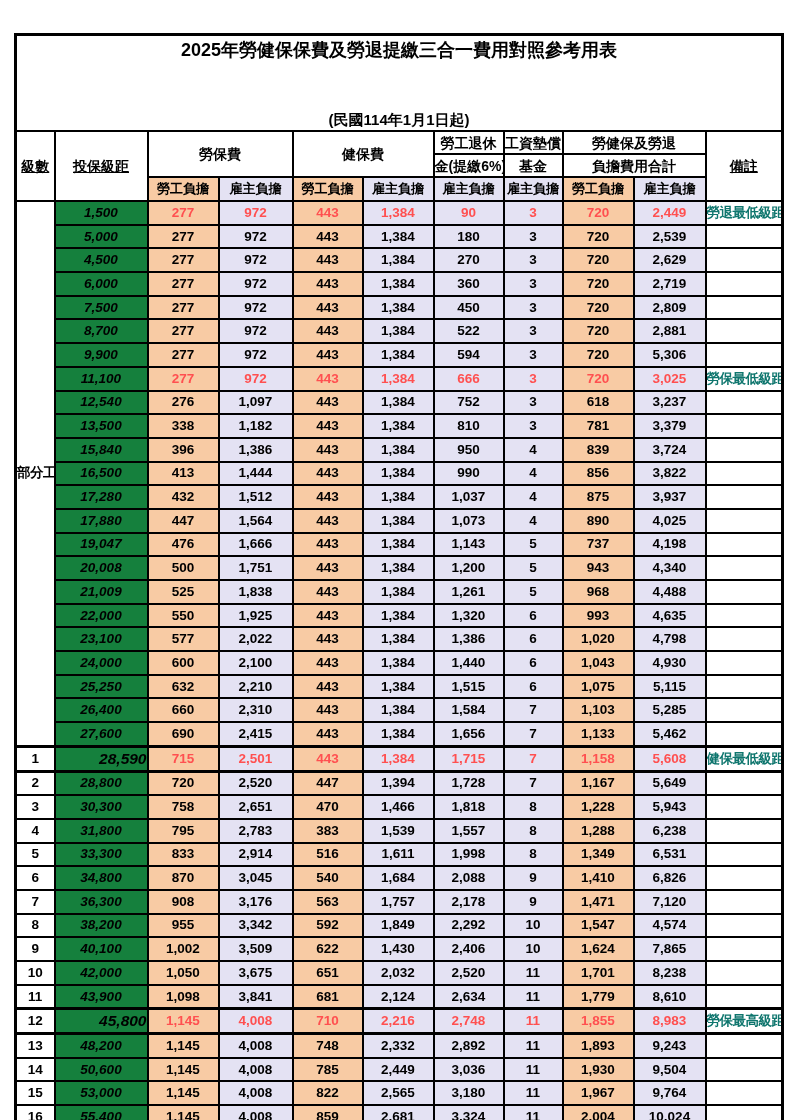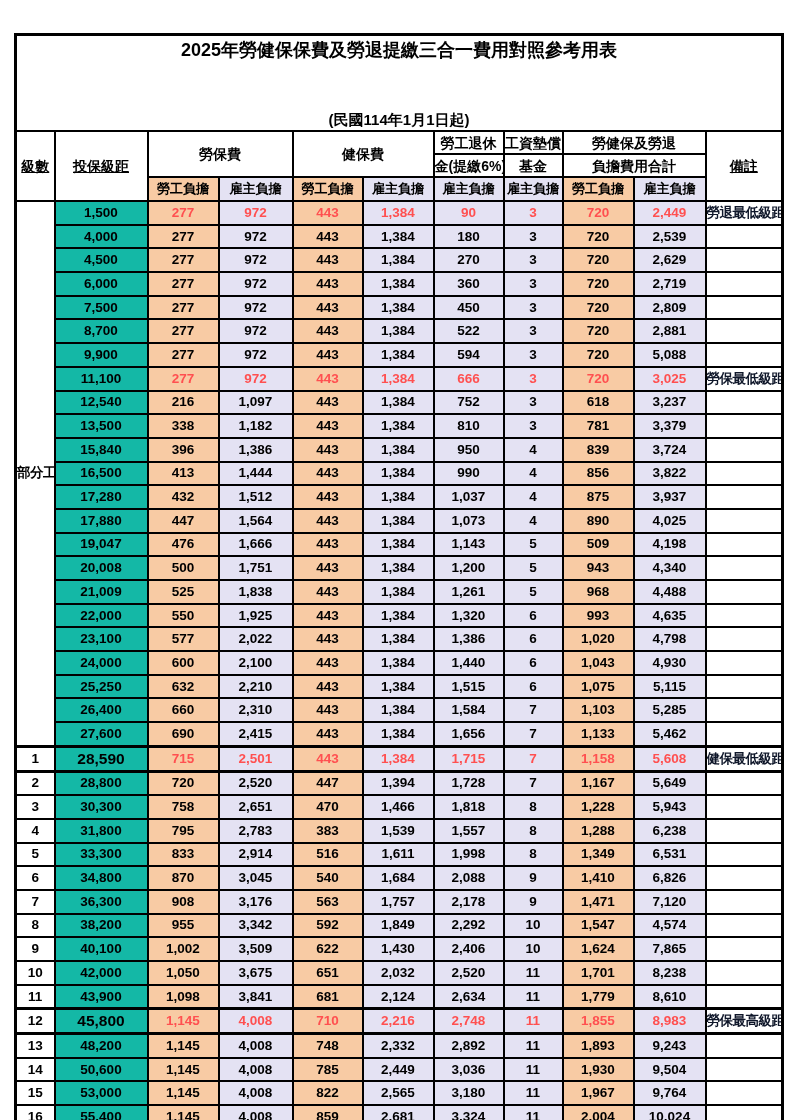--- a/index.html
+++ b/index.html
@@ -30,23 +30,23 @@
   thead th{font-weight:700;background:#fff;}
   tr.h1 th,tr.h2 th{height:21px;font-size:14px;line-height:20px;}
   tr.h3 th{height:22px;font-size:13px;line-height:20px;margin-left:12px;}
   th.span3{font-size:14.5px;text-decoration:underline;}
   .fill-emp{background:#F8CBA4;}
   .fill-er{background:#E4E2F3;}
   
   tr.data-row td{height:21.7px;font-size:13.5px;font-weight:600;line-height:20px;}
   td.level{background:#fff;font-size:13px;}
   td.part-time{font-size:10.5px;font-weight:600;letter-spacing:-0.5px;}
-  td.salary{background:#14b8a6;font-size:14px;}
-  td.salary.bold{font-size:15.5px;font-weight:700;}
-  td.remark{background:#fff;font-size:10px;font-weight:700;color:#0f172a;letter-spacing:-0.5px;}
+  td.salary{background:#15803d;font-size:14px;font-style:italic;}
+  td.salary.bold{font-size:15.5px;font-weight:700;text-align:right;}
+  td.remark{background:#fff;font-size:10px;font-weight:700;color:#0f766e;letter-spacing:-0.5px;}
   tr.hl td.num{color:#FF5050;}
   tr.thick td{border-top:3px solid #000;border-bottom:3px solid #000;}
 </style>
 </head>
 <body>
 
 <div class="page">
   <table class="fee">
     <colgroup>
       <col style="width:39px">
@@ -102,21 +102,21 @@
           <td class="num fill-er">972</td>
           <td class="num fill-emp">443</td>
           <td class="num fill-er">1,384</td>
           <td class="num fill-er">90</td>
           <td class="num fill-er">3</td>
           <td class="num fill-emp">720</td>
           <td class="num fill-er">2,449</td>
           <td class="remark">勞退最低級距</td>
         </tr>
         <tr class="data-row">
-          <td class="salary">4,000</td>
+          <td class="salary">5,000</td>
           <td class="num fill-emp">277</td>
           <td class="num fill-er">972</td>
           <td class="num fill-emp">443</td>
           <td class="num fill-er">1,384</td>
           <td class="num fill-er">180</td>
           <td class="num fill-er">3</td>
           <td class="num fill-emp">720</td>
           <td class="num fill-er">2,539</td>
           <td class="remark"></td>
         </tr>
@@ -170,38 +170,38 @@
         </tr>
         <tr class="data-row">
           <td class="salary">9,900</td>
           <td class="num fill-emp">277</td>
           <td class="num fill-er">972</td>
           <td class="num fill-emp">443</td>
           <td class="num fill-er">1,384</td>
           <td class="num fill-er">594</td>
           <td class="num fill-er">3</td>
           <td class="num fill-emp">720</td>
-          <td class="num fill-er">5,088</td>
+          <td class="num fill-er">5,306</td>
           <td class="remark"></td>
         </tr>
         <tr class="data-row hl">
           <td class="salary">11,100</td>
           <td class="num fill-emp">277</td>
           <td class="num fill-er">972</td>
           <td class="num fill-emp">443</td>
           <td class="num fill-er">1,384</td>
           <td class="num fill-er">666</td>
           <td class="num fill-er">3</td>
           <td class="num fill-emp">720</td>
           <td class="num fill-er">3,025</td>
           <td class="remark">勞保最低級距</td>
         </tr>
         <tr class="data-row">
           <td class="salary">12,540</td>
-          <td class="num fill-emp">216</td>
+          <td class="num fill-emp">276</td>
           <td class="num fill-er">1,097</td>
           <td class="num fill-emp">443</td>
           <td class="num fill-er">1,384</td>
           <td class="num fill-er">752</td>
           <td class="num fill-er">3</td>
           <td class="num fill-emp">618</td>
           <td class="num fill-er">3,237</td>
           <td class="remark"></td>
         </tr>
         <tr class="data-row">
@@ -265,21 +265,21 @@
           <td class="remark"></td>
         </tr>
         <tr class="data-row">
           <td class="salary">19,047</td>
           <td class="num fill-emp">476</td>
           <td class="num fill-er">1,666</td>
           <td class="num fill-emp">443</td>
           <td class="num fill-er">1,384</td>
           <td class="num fill-er">1,143</td>
           <td class="num fill-er">5</td>
-          <td class="num fill-emp">509</td>
+          <td class="num fill-emp">737</td>
           <td class="num fill-er">4,198</td>
           <td class="remark"></td>
         </tr>
         <tr class="data-row">
           <td class="salary">20,008</td>
           <td class="num fill-emp">500</td>
           <td class="num fill-er">1,751</td>
           <td class="num fill-emp">443</td>
           <td class="num fill-er">1,384</td>
           <td class="num fill-er">1,200</td>

